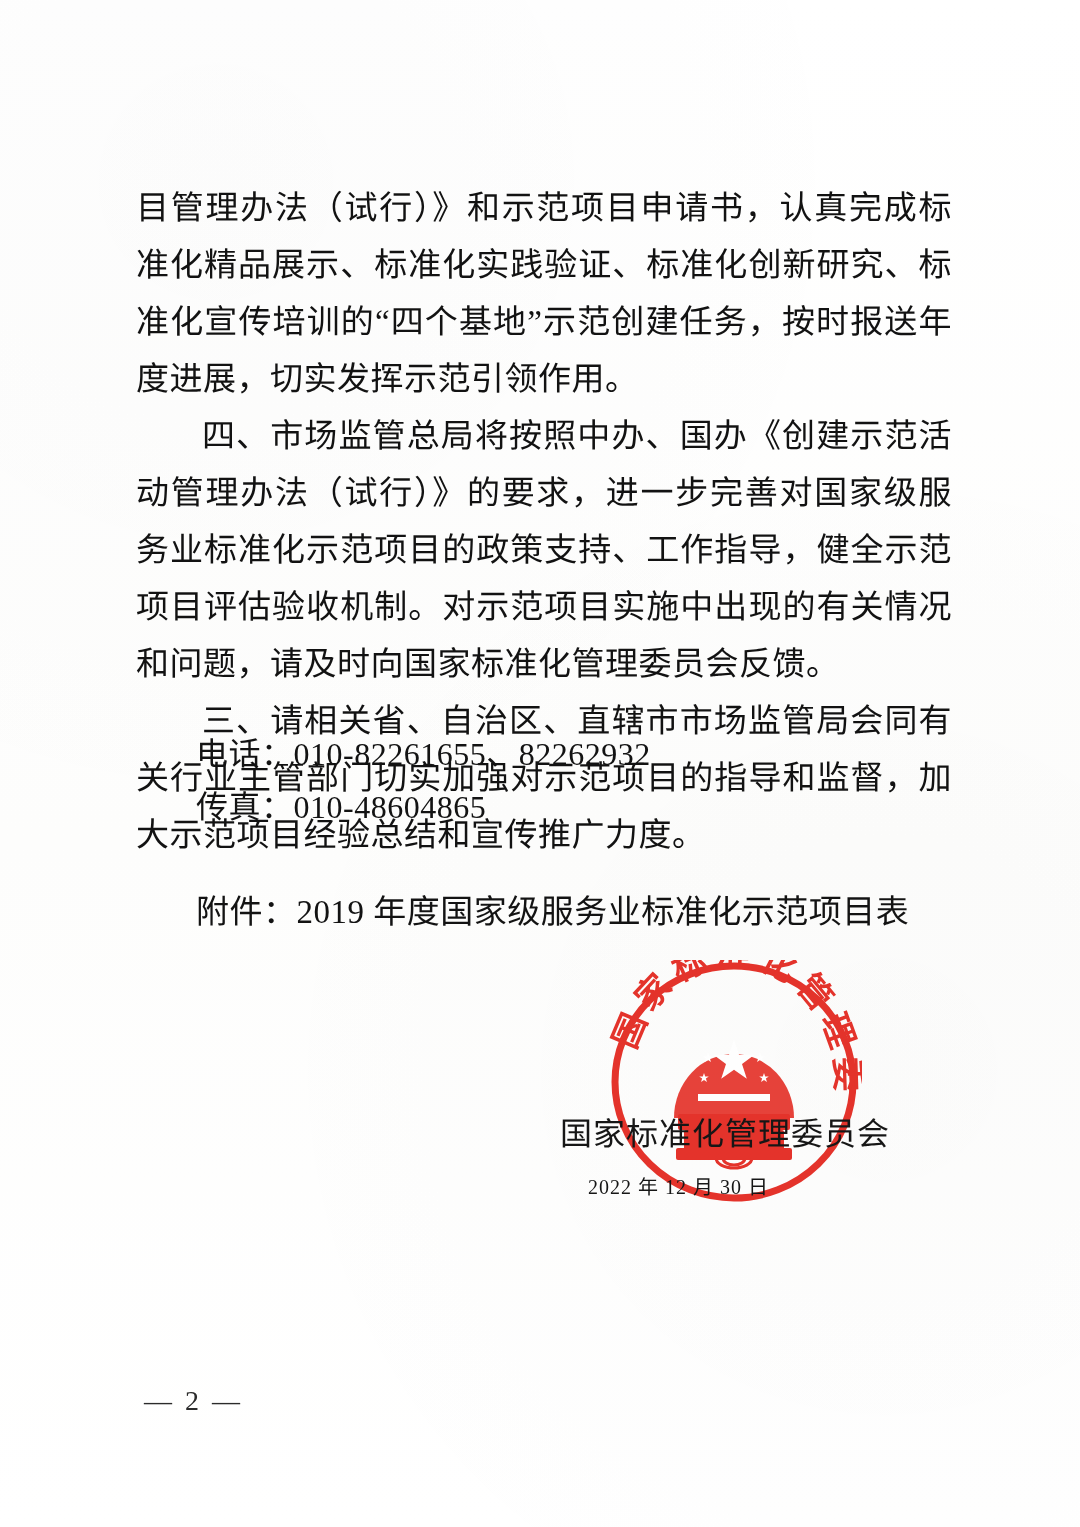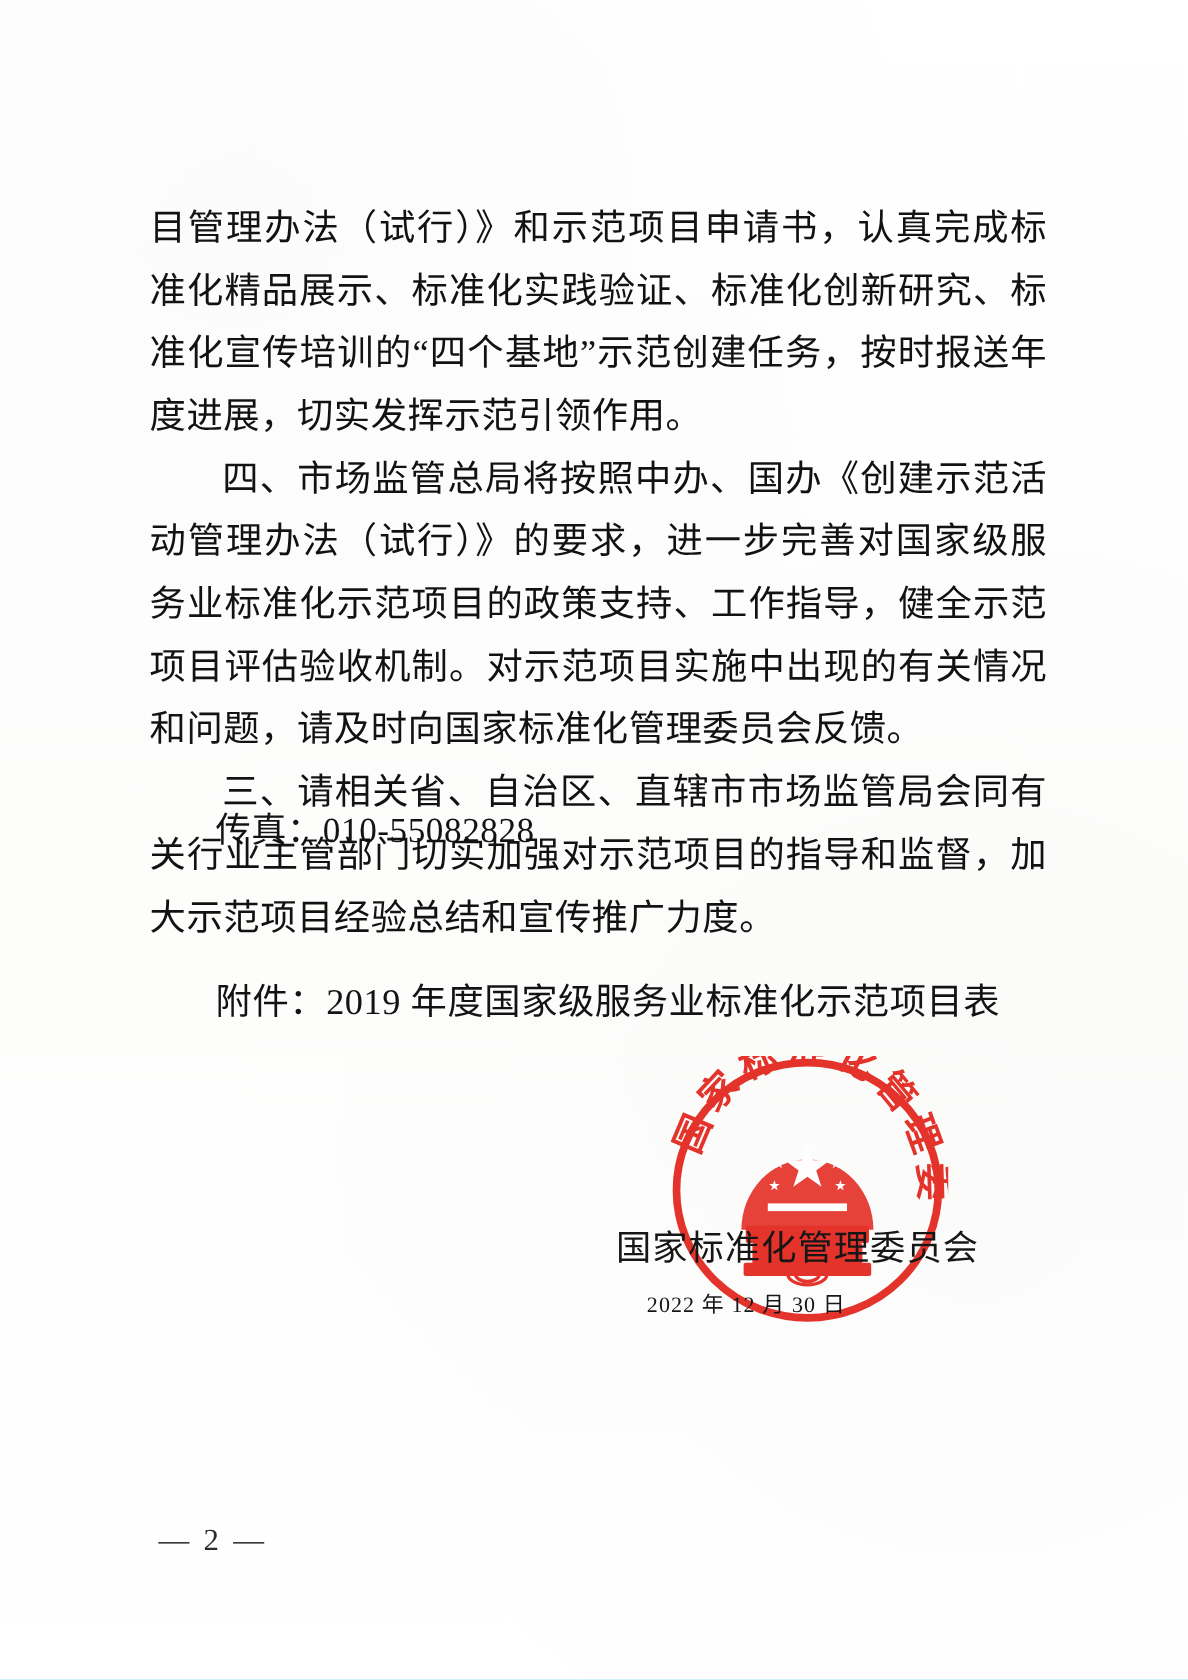--- a/index.html
+++ b/index.html
@@ -148,21 +148,22 @@
 
   <div class="paper-noise"></div>
 
   <div class="body-text">
     <p class="para">目管理办法（试行）》和示范项目申请书，认真完成标准化精品展示、标准化实践验证、标准化创新研究、标准化宣传培训的“四个基地”示范创建任务，按时报送年度进展，切实发挥示范引领作用。</p>
     <p class="para indent">四、市场监管总局将按照中办、国办《创建示范活动管理办法（试行）》的要求，进一步完善对国家级服务业标准化示范项目的政策支持、工作指导，健全示范项目评估验收机制。对示范项目实施中出现的有关情况和问题，请及时向国家标准化管理委员会反馈。</p>
     <p class="para indent">三、请相关省、自治区、直辖市市场监管局会同有关行业主管部门切实加强对示范项目的指导和监督，加大示范项目经验总结和宣传推广力度。</p>
   </div>
 
   <div class="contact-block">
-    <p class="contact-line">传真：010-55082828</p>
+    <p class="contact-line">电话：010-82261655、82262932</p>
+    <p class="contact-line">传真：010-48604865</p>
   </div>
 
   <div class="attachment-block">
     <p class="attachment-line">附件：2019 年度国家级服务业标准化示范项目表</p>
   </div>
 
   <div class="seal">
     <svg viewBox="0 0 256 244" xmlns="http://www.w3.org/2000/svg">
       <defs>
         <path id="ringPathTop" d="M 26,122 A 102,116 0 0 1 230,122" fill="none"></path>

